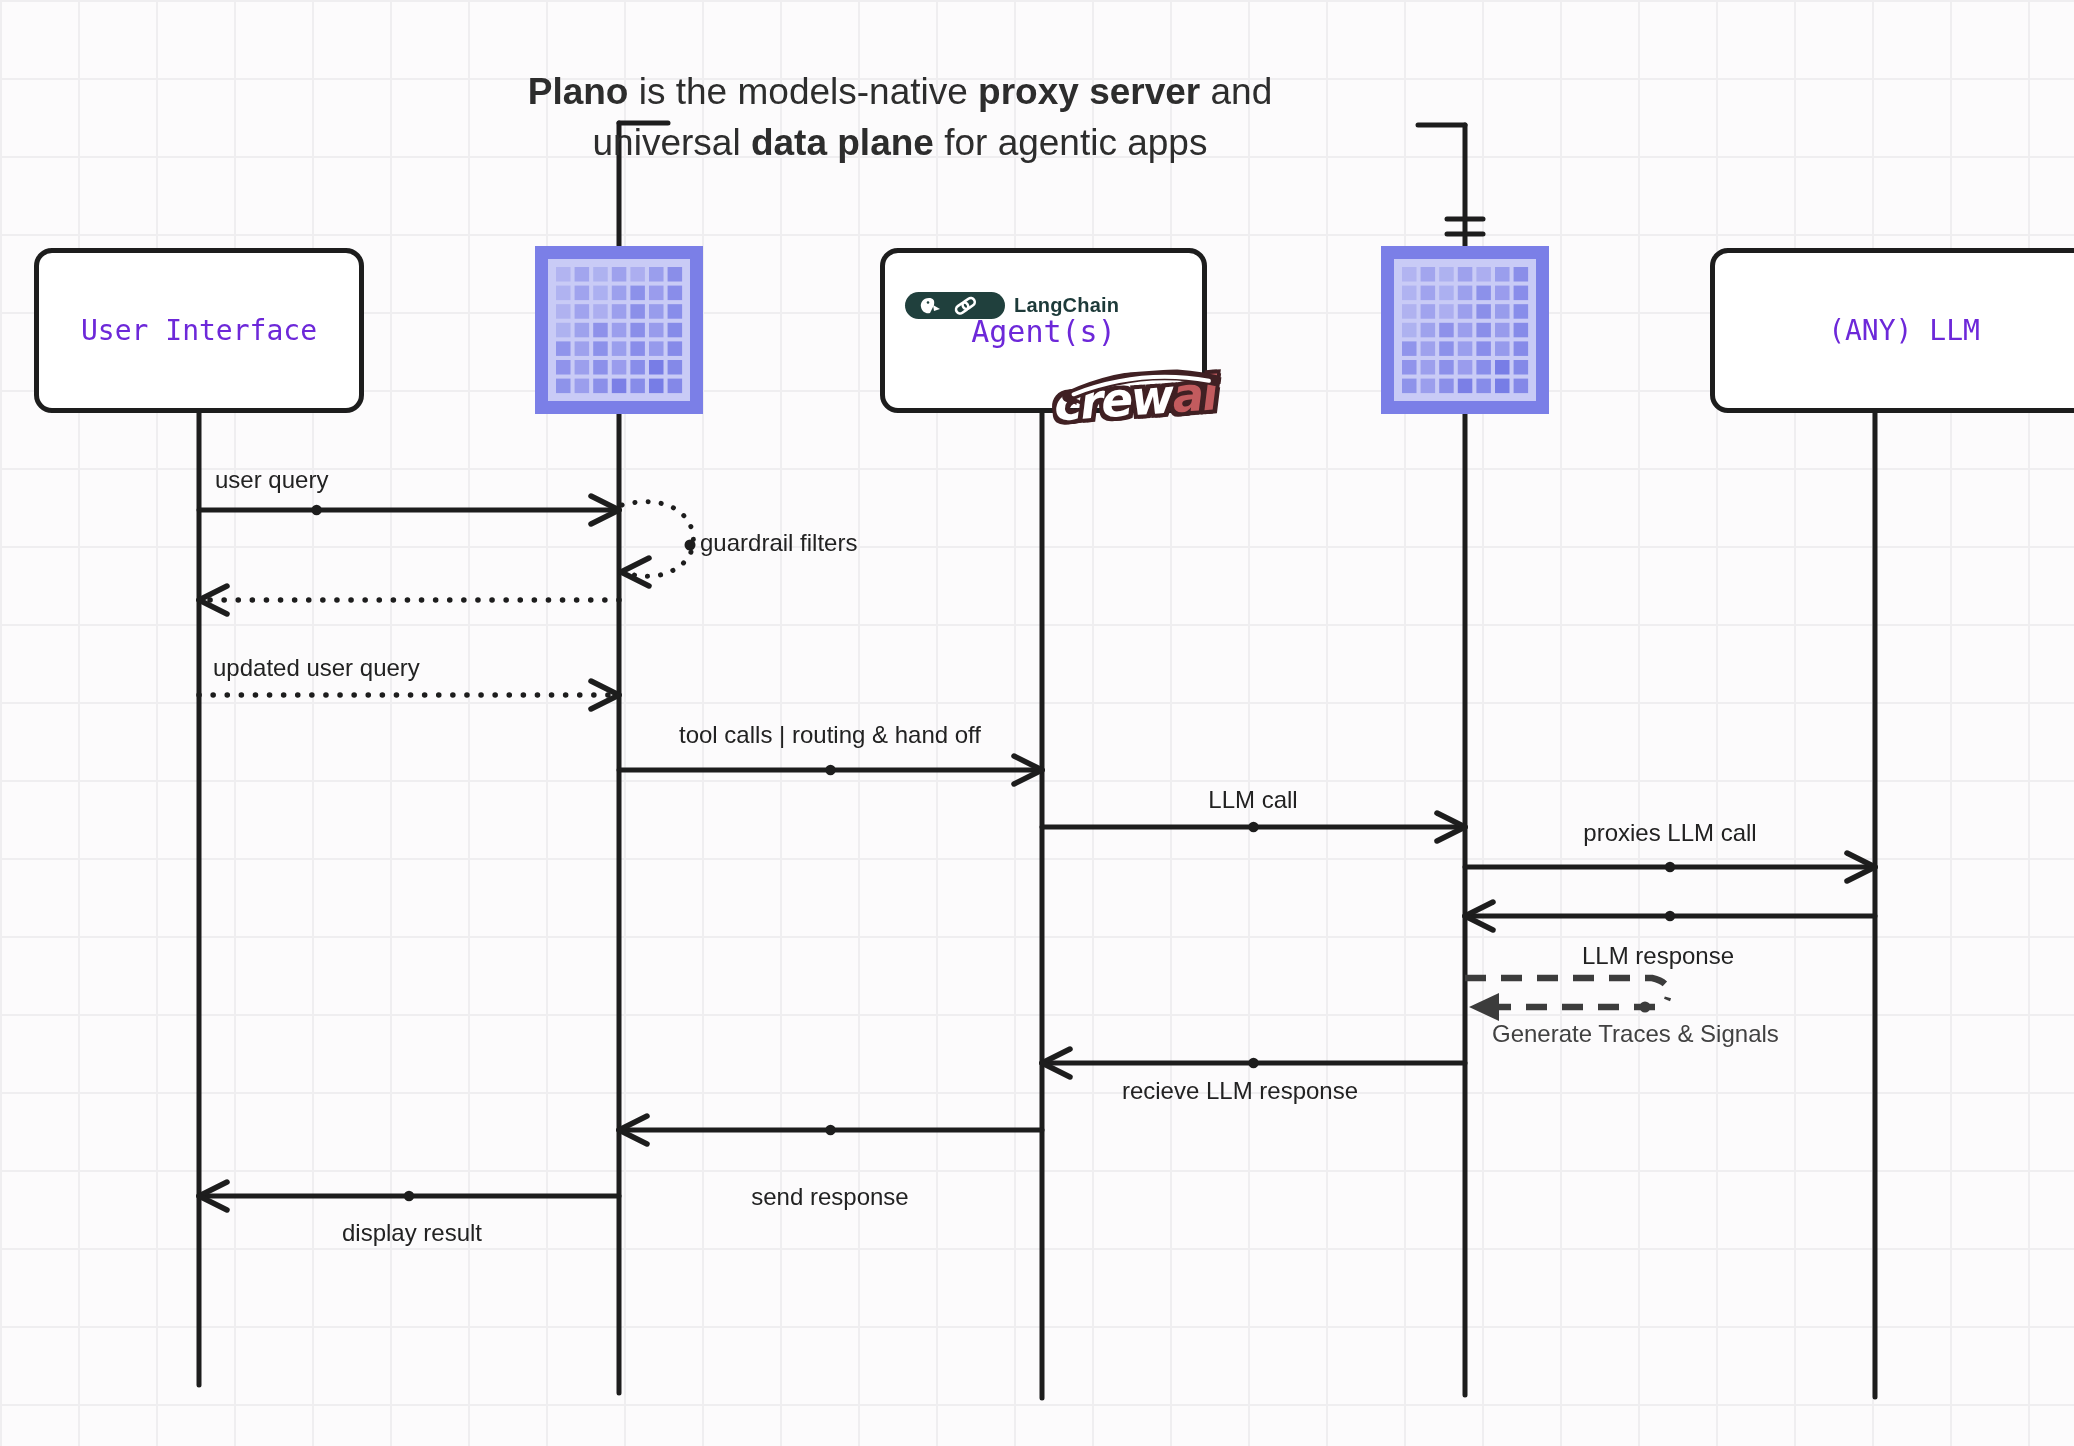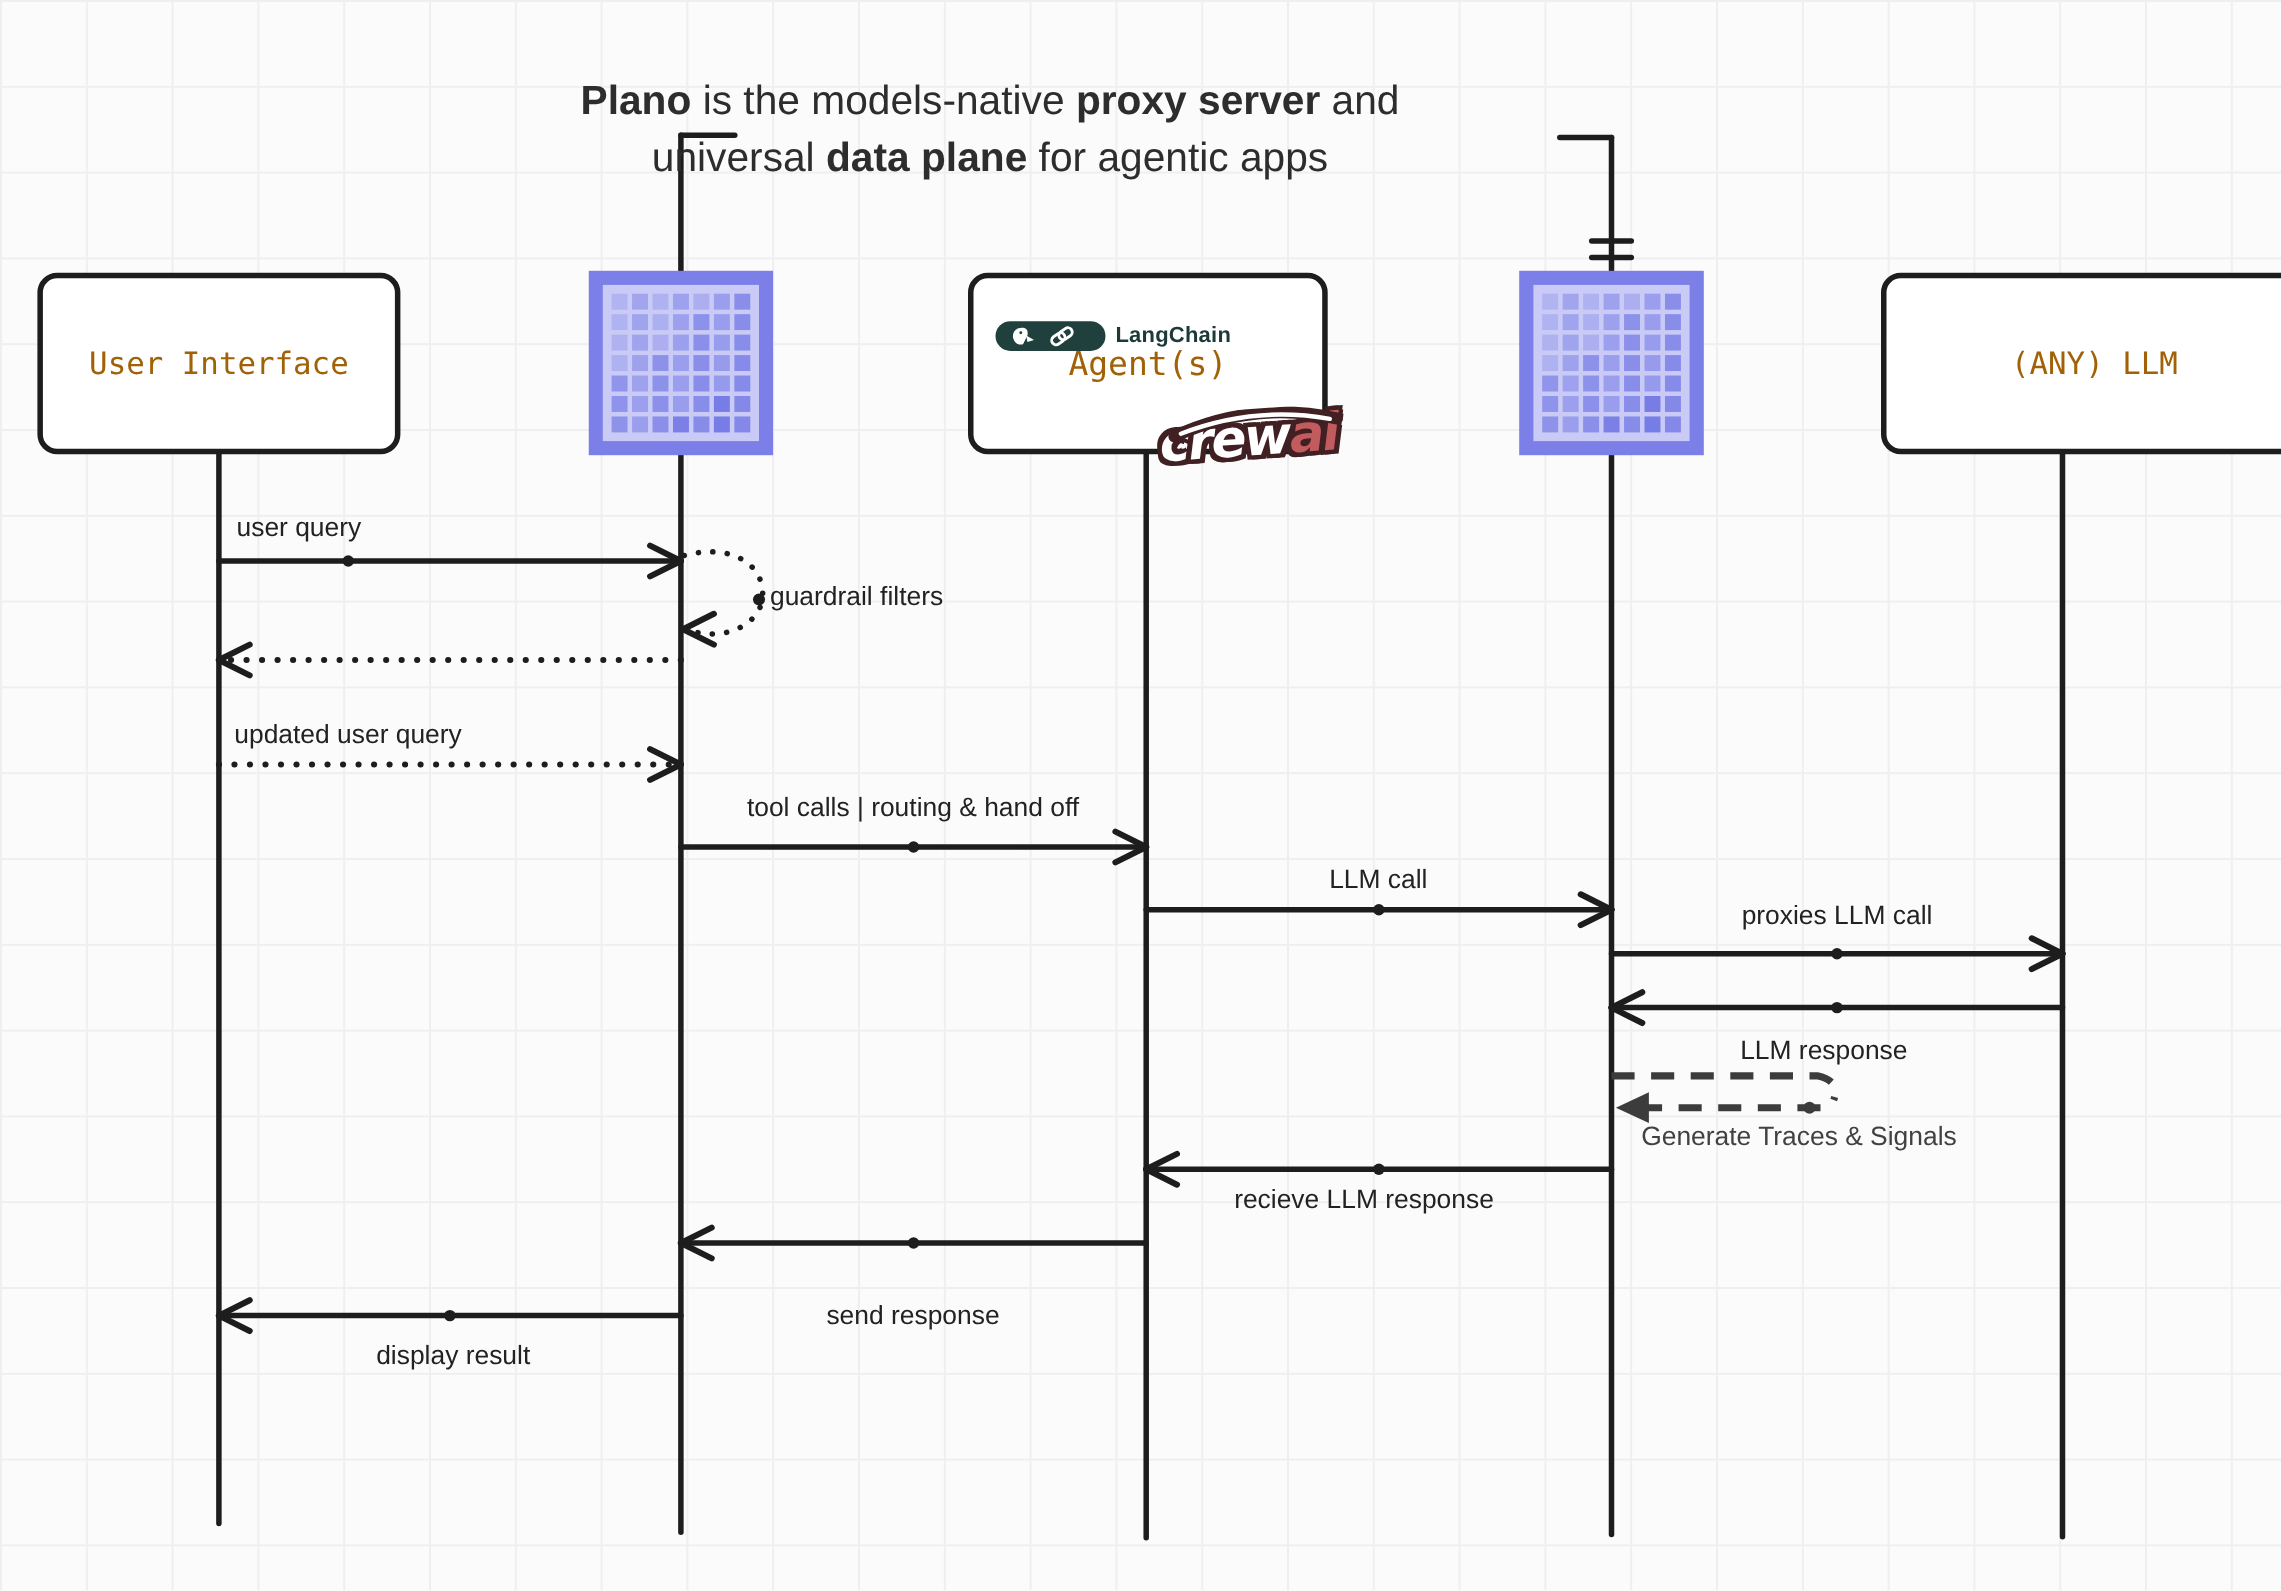--- a/index.html
+++ b/index.html
@@ -24,21 +24,21 @@
     font-size:37px;line-height:51px;letter-spacing:0;
   }
   .title b{font-weight:700;}
   .actor-box{
     position:absolute;background:#ffffff;border:5px solid #1d1d1d;
     border-radius:18px;box-sizing:border-box;
     display:flex;align-items:center;justify-content:center;
   }
   .actor-label{
     font-family:"DejaVu Sans Mono",monospace;
-    font-size:28px;color:#a16207;white-space:nowrap;
+    font-size:28px;color:#6d28d9;white-space:nowrap;
   }
   .plano-logo{position:absolute;}
   .msg-label{
     position:absolute;font-size:24px;color:#222222;white-space:nowrap;
   }
   .msg-label.mid{transform:translateX(-50%);}
   .msg-label.soft{color:#414141;}
   .lc-badge{
     position:absolute;left:20px;top:39px;
     display:flex;align-items:center;gap:9px;

